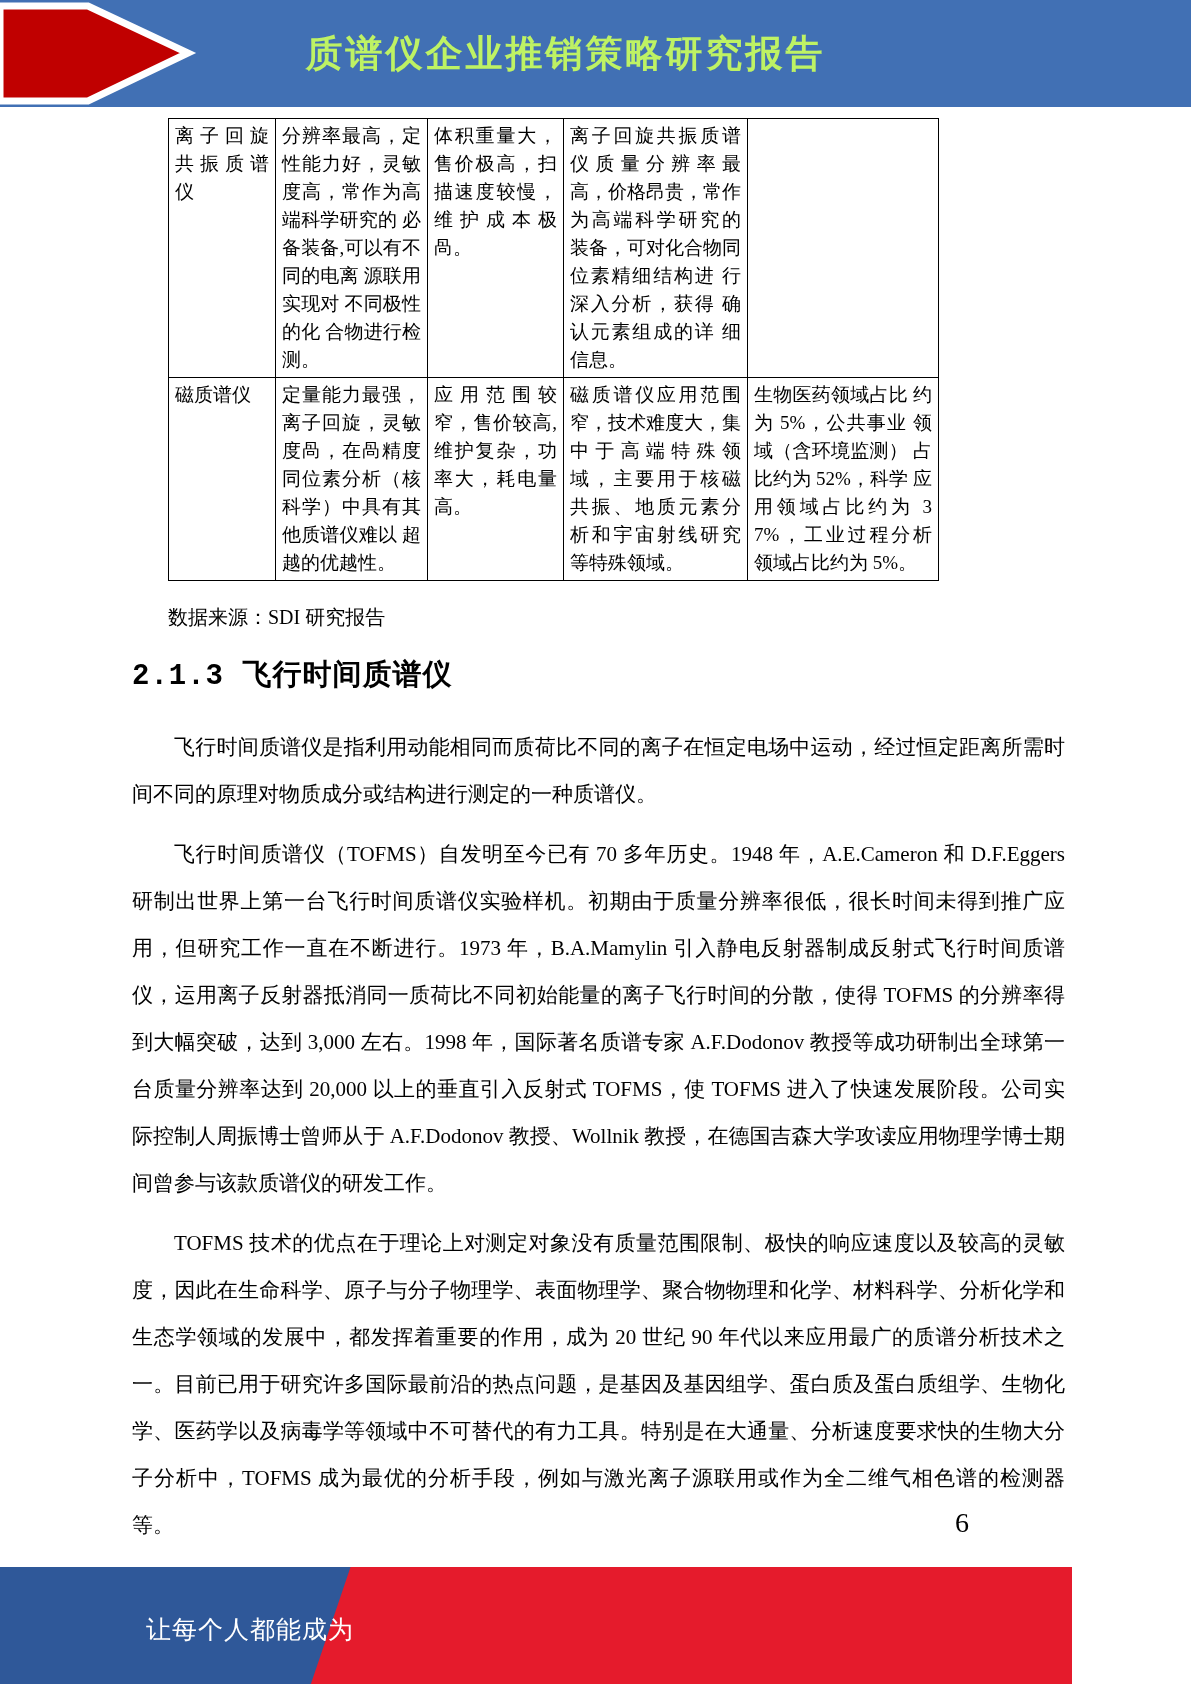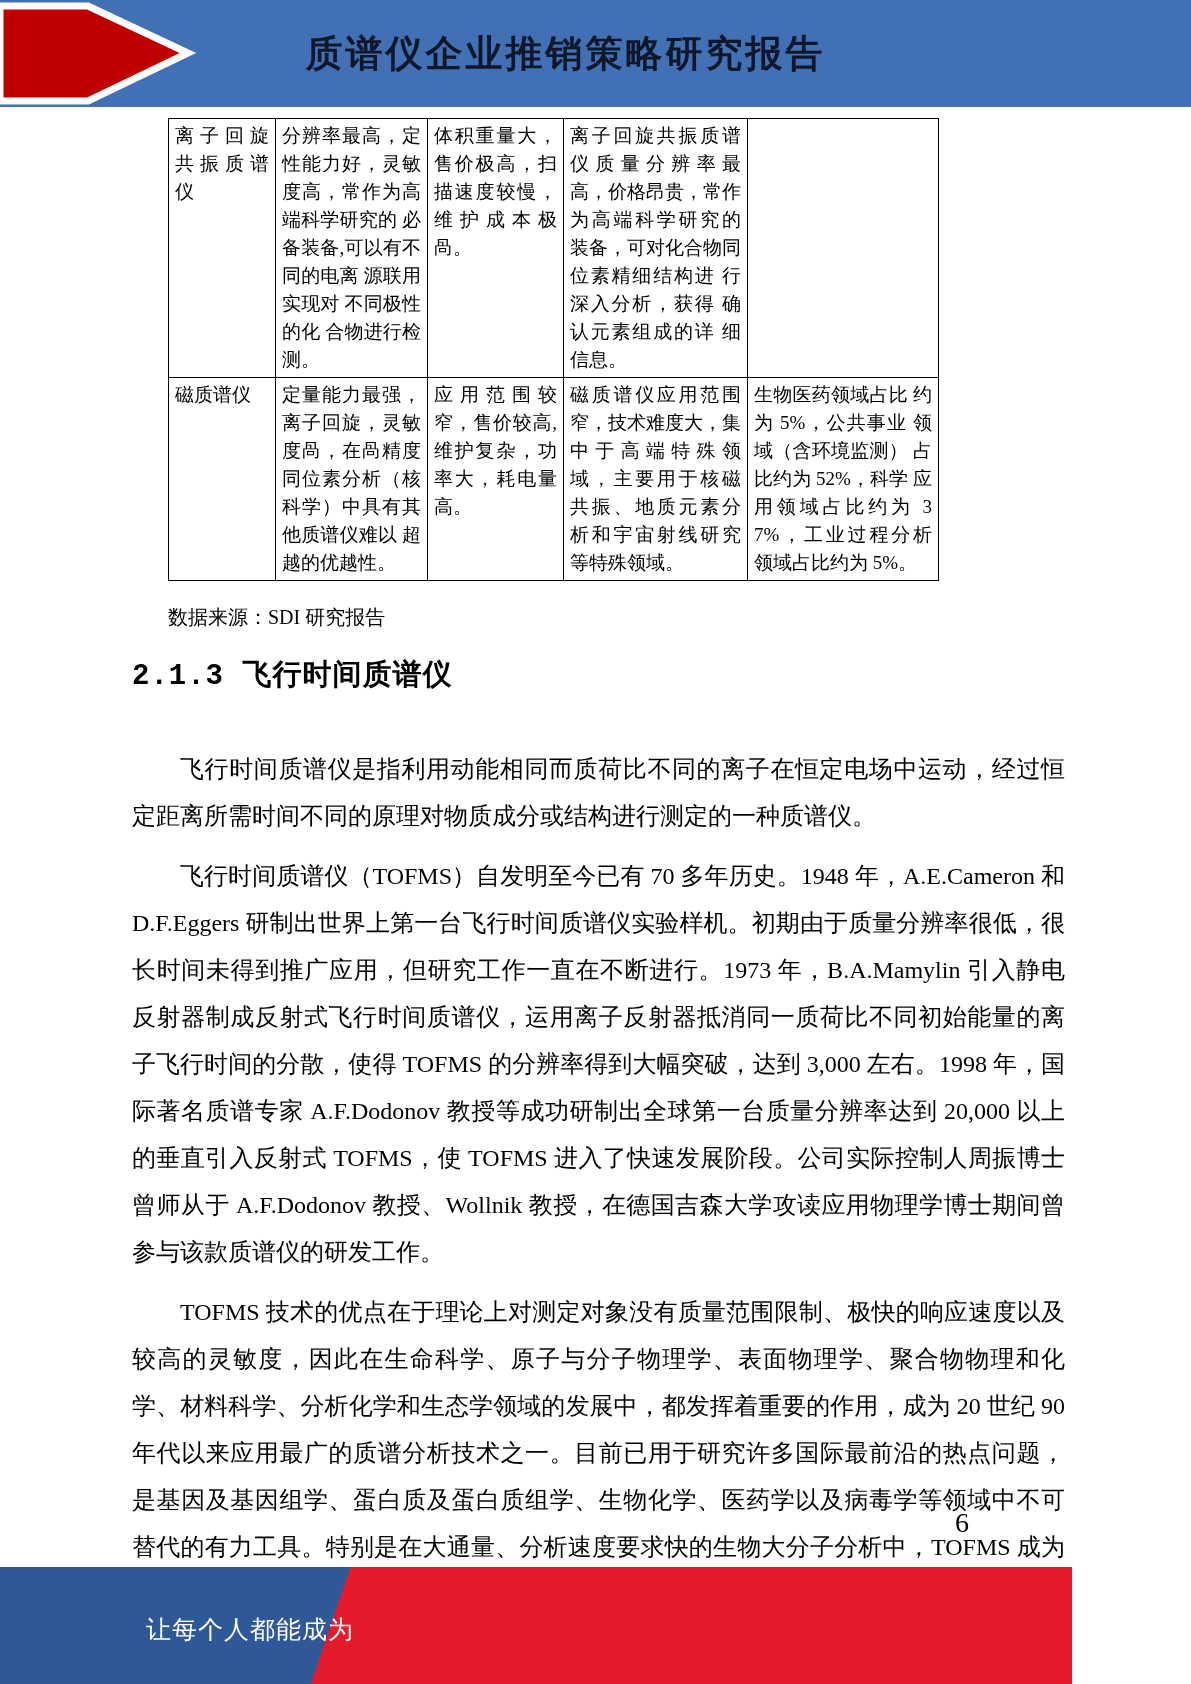--- a/index.html
+++ b/index.html
@@ -11,21 +11,21 @@
 
   
   .header-band {
     position:absolute; top:0; left:0; width:1191px; height:107px;
     background:var(--header_blue, #4170B4);
   }
   .chevron-svg { position:absolute; top:0; left:0; display:block; }
   .header-title {
     position:absolute; top:0; left:0; width:100%; height:107px;
     display:flex; align-items:center; justify-content:center;
-    color:#0f172a; font-family:"Liberation Sans", sans-serif; font-weight:bold;
+    color:#bef264; font-family:"Liberation Sans", sans-serif; font-weight:bold;
     font-size:37px; letter-spacing:3px; padding-right:60px; box-sizing:border-box;
   }
 
   
   .table-wrap { position:absolute; top:118px; left:168px; }
   table.cmp { border-collapse:collapse; table-layout:fixed; }
   table.cmp td {
     border:1.5px solid #000; padding:3px 6px; box-sizing:border-box;
     font-size:19px; line-height:28px; text-align:justify; vertical-align:top;
     word-break:break-all; overflow:hidden;
@@ -43,22 +43,22 @@
   .source-note {
     position:absolute; top:603px; left:168px;
     font-size:20px; line-height:28px;
   }
   .section-heading {
     position:absolute; top:655px; left:132px;
     font-family:Liberation Mono, monospace; font-weight:bold; font-size:29px;
     letter-spacing:1px;
   }
   .body-text {
-    position:absolute; top:746px; left:132px; width:933px;
-    font-size:24px; line-height:47px; text-align:justify;
+    position:absolute; top:724px; left:132px; width:933px;
+    font-size:21px; line-height:47px; text-align:justify;
   }
   .body-text p { margin:0; text-indent:2em; }
   .body-text p + p { margin-top:13px; }
 
   .page-number {
     position:absolute; top:1503px; left:955px;
     font-size:28px; line-height:40px;
   }
 
   

